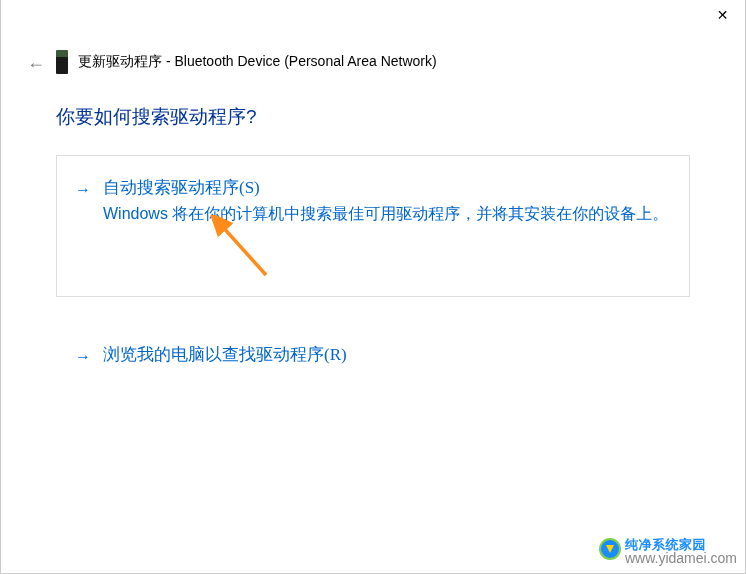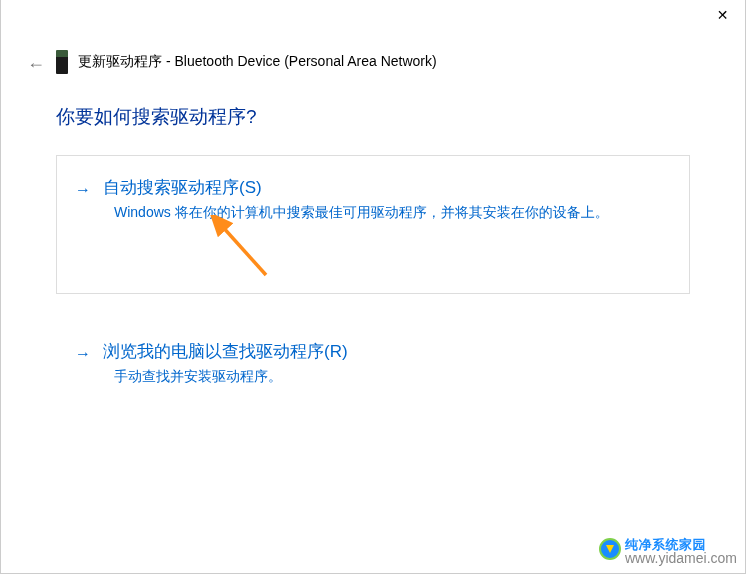--- a/index.html
+++ b/index.html
@@ -90,27 +90,27 @@
       margin-top: 3px;
       flex-shrink: 0;
     }
     .option-text {
       flex: 1;
     }
     .option-title {
       font-size: 17px;
       color: #0066cc;
       line-height: 1.4;
+      font-family: Liberation Serif, serif;
     }
     .option-desc {
-      font-size: 14px;
+      font-size: 16px;
       color: #0066cc;
       margin-top: 2px;
       line-height: 1.5;
-      margin-left: 11px;
     }
     .annotation-arrow {
       position: absolute;
       left: 205px;
       top: 215px;
       pointer-events: none;
     }
     .watermark {
       position: absolute;
       right: 8px;
@@ -176,21 +176,20 @@
       <div class="option-text">
         <div class="option-title">自动搜索驱动程序(S)</div>
         <div class="option-desc">Windows 将在你的计算机中搜索最佳可用驱动程序，并将其安装在你的设备上。</div>
       </div>
     </div>
 
     <div class="option">
       <span class="arrow-icon">→</span>
       <div class="option-text">
         <div class="option-title">浏览我的电脑以查找驱动程序(R)</div>
-        <div class="option-desc">手动查找并安装驱动程序。</div>
       </div>
     </div>
   </div>
 
   <svg class="annotation-arrow" width="80" height="70">
     <defs>
       <marker id="ah" markerWidth="10" markerHeight="10" refX="2" refY="3" orient="auto">
         <polygon points="0 0, 7 3, 0 6" fill="#ff8c1a"></polygon>
       </marker>
     </defs>

